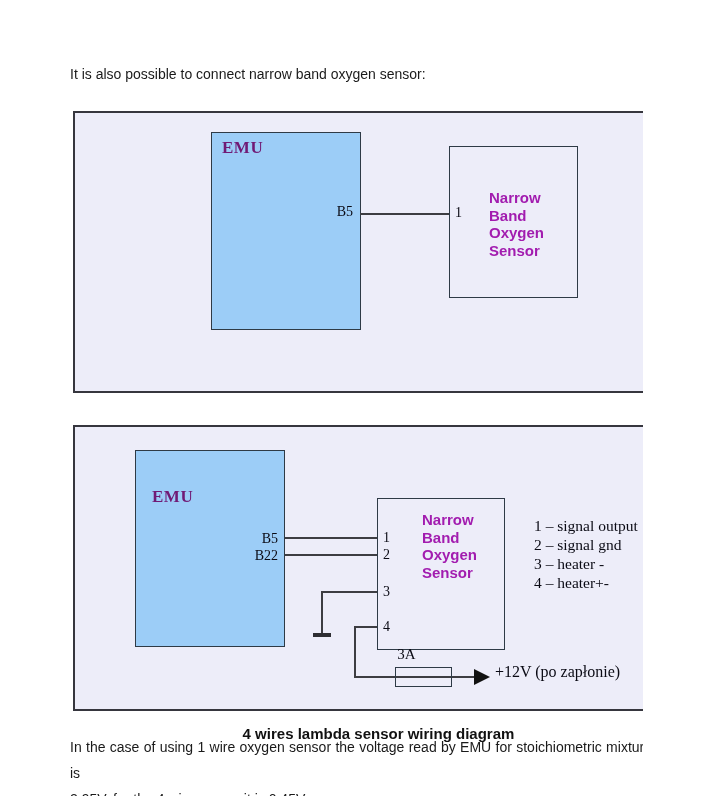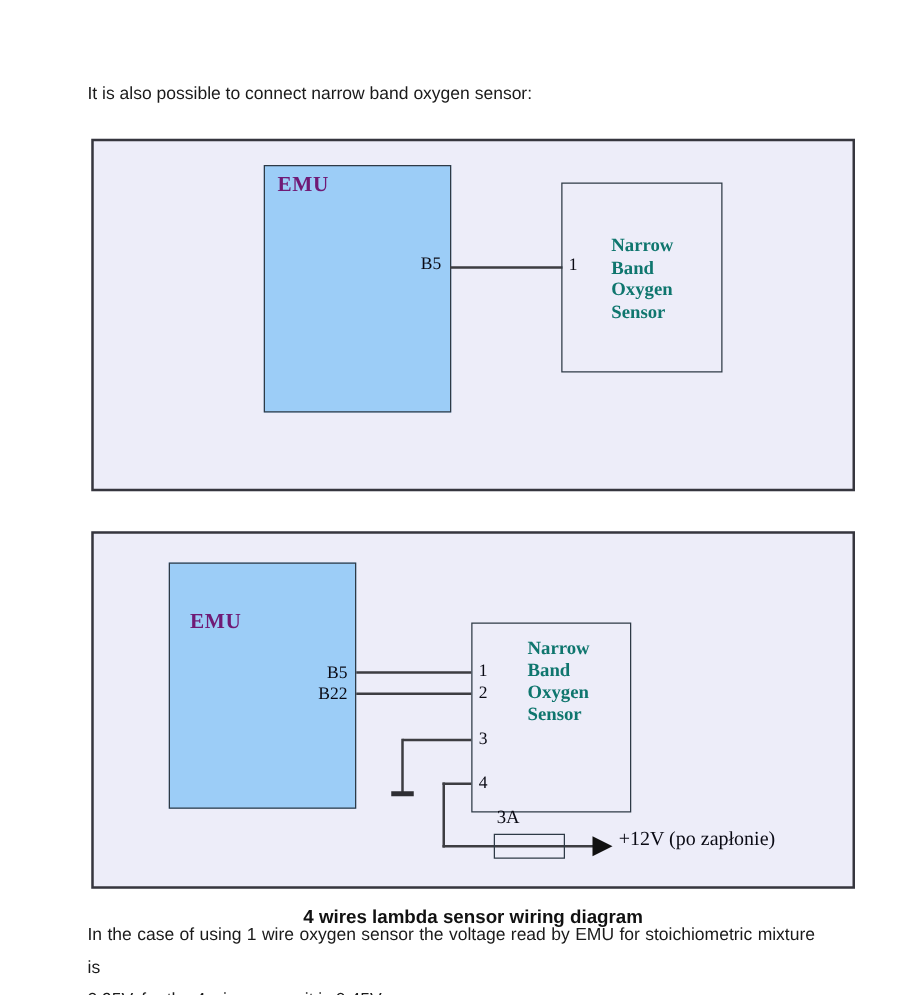--- a/index.html
+++ b/index.html
@@ -1,18 +1,18 @@
 <!DOCTYPE html>
 <html><head>
 <meta charset="utf-8">
 <style>
   * { margin:0; padding:0; box-sizing:border-box; }
   html,body { background:#ffffff; }
   .page {
-    position:relative; width:721px; height:796px; background:#ffffff;
+    position:relative; width:643px; height:796px; background:#ffffff;
     font-family:"Liberation Sans", sans-serif; color:#1a1a1a; overflow:hidden;
   }
   .abs { position:absolute; }
   .intro { left:70px; top:66px; font-size:14px; color:#1a1a1a; }
   .panel {
     position:absolute; left:73px; width:611px;
     background:#EDEDF9; border:2px solid #36363e;
   }
   .panel-1 { top:111px; height:282px; }
   .panel-2 { top:425px; height:286px; }
@@ -21,22 +21,22 @@
   }
   .emu-title {
     position:absolute; font-family:"Liberation Serif", serif; font-weight:bold;
     font-size:17px; color:#701a75; letter-spacing:0.5px;
   }
   .pin-serif {
     position:absolute; font-family:"Liberation Serif", serif; font-size:14px; color:#0a0a14;
   }
   .sensor-box { position:absolute; border:1.5px solid #2e3a46; background:transparent; }
   .sensor-name {
-    position:absolute; font-family:Liberation Serif, serif; font-weight:bold;
-    font-size:15px; line-height:17.5px; color:#0f766e;
+    position:absolute; font-family:Liberation Sans, sans-serif; font-weight:bold;
+    font-size:15px; line-height:17.5px; color:#a21caf;
   }
   .wire { position:absolute; background:#3d3d42; }
   .caption {
     position:absolute; left:0; right:0; text-align:center;
     font-weight:bold; font-size:15px; color:#111;
   }
   .legend {
     position:absolute; font-family:"Liberation Serif", serif;
     font-size:15.5px; line-height:19px; color:#0a0a14;
   }
@@ -117,20 +117,26 @@
     <div class="ground-bar" style="left:238px; top:206px; width:18px; height:4px;"></div>
 
     <div class="wire" style="left:279px; top:199px; width:23px; height:2px;"></div>
     <div class="wire" style="left:279px; top:199px; width:2px; height:52px;"></div>
     <div class="wire" style="left:279px; top:249px; width:122px; height:2px;"></div>
     <div class="fuse" style="left:320px; top:240px; width:57px; height:20px;"></div>
     <div class="fuse-label" style="left:303px; top:219px; width:57px;">3A</div>
     <div class="arrow-right" style="left:399px; top:242px;"></div>
     <div class="supply-label" style="left:420px; top:236px;">+12V (po zapłonie)</div>
 
+    <div class="legend" style="left:459px; top:89px;">
+      <div>1 – signal output</div>
+      <div>2 – signal gnd</div>
+      <div>3 – heater -</div>
+      <div>4 – heater+-</div>
+    </div>
 
     <div class="caption" style="top:262px;margin-top:36px;">4 wires lambda sensor wiring diagram</div>
   </div>
 
   <div class="footer">
     <div class="l1">In the case of using 1 wire oxygen sensor the voltage read by EMU for stoichiometric mixture is</div>
     <div class="l2">2.95V, for the 4 wire sensor it is 0.45V.</div>
   </div>
 
 </div>

